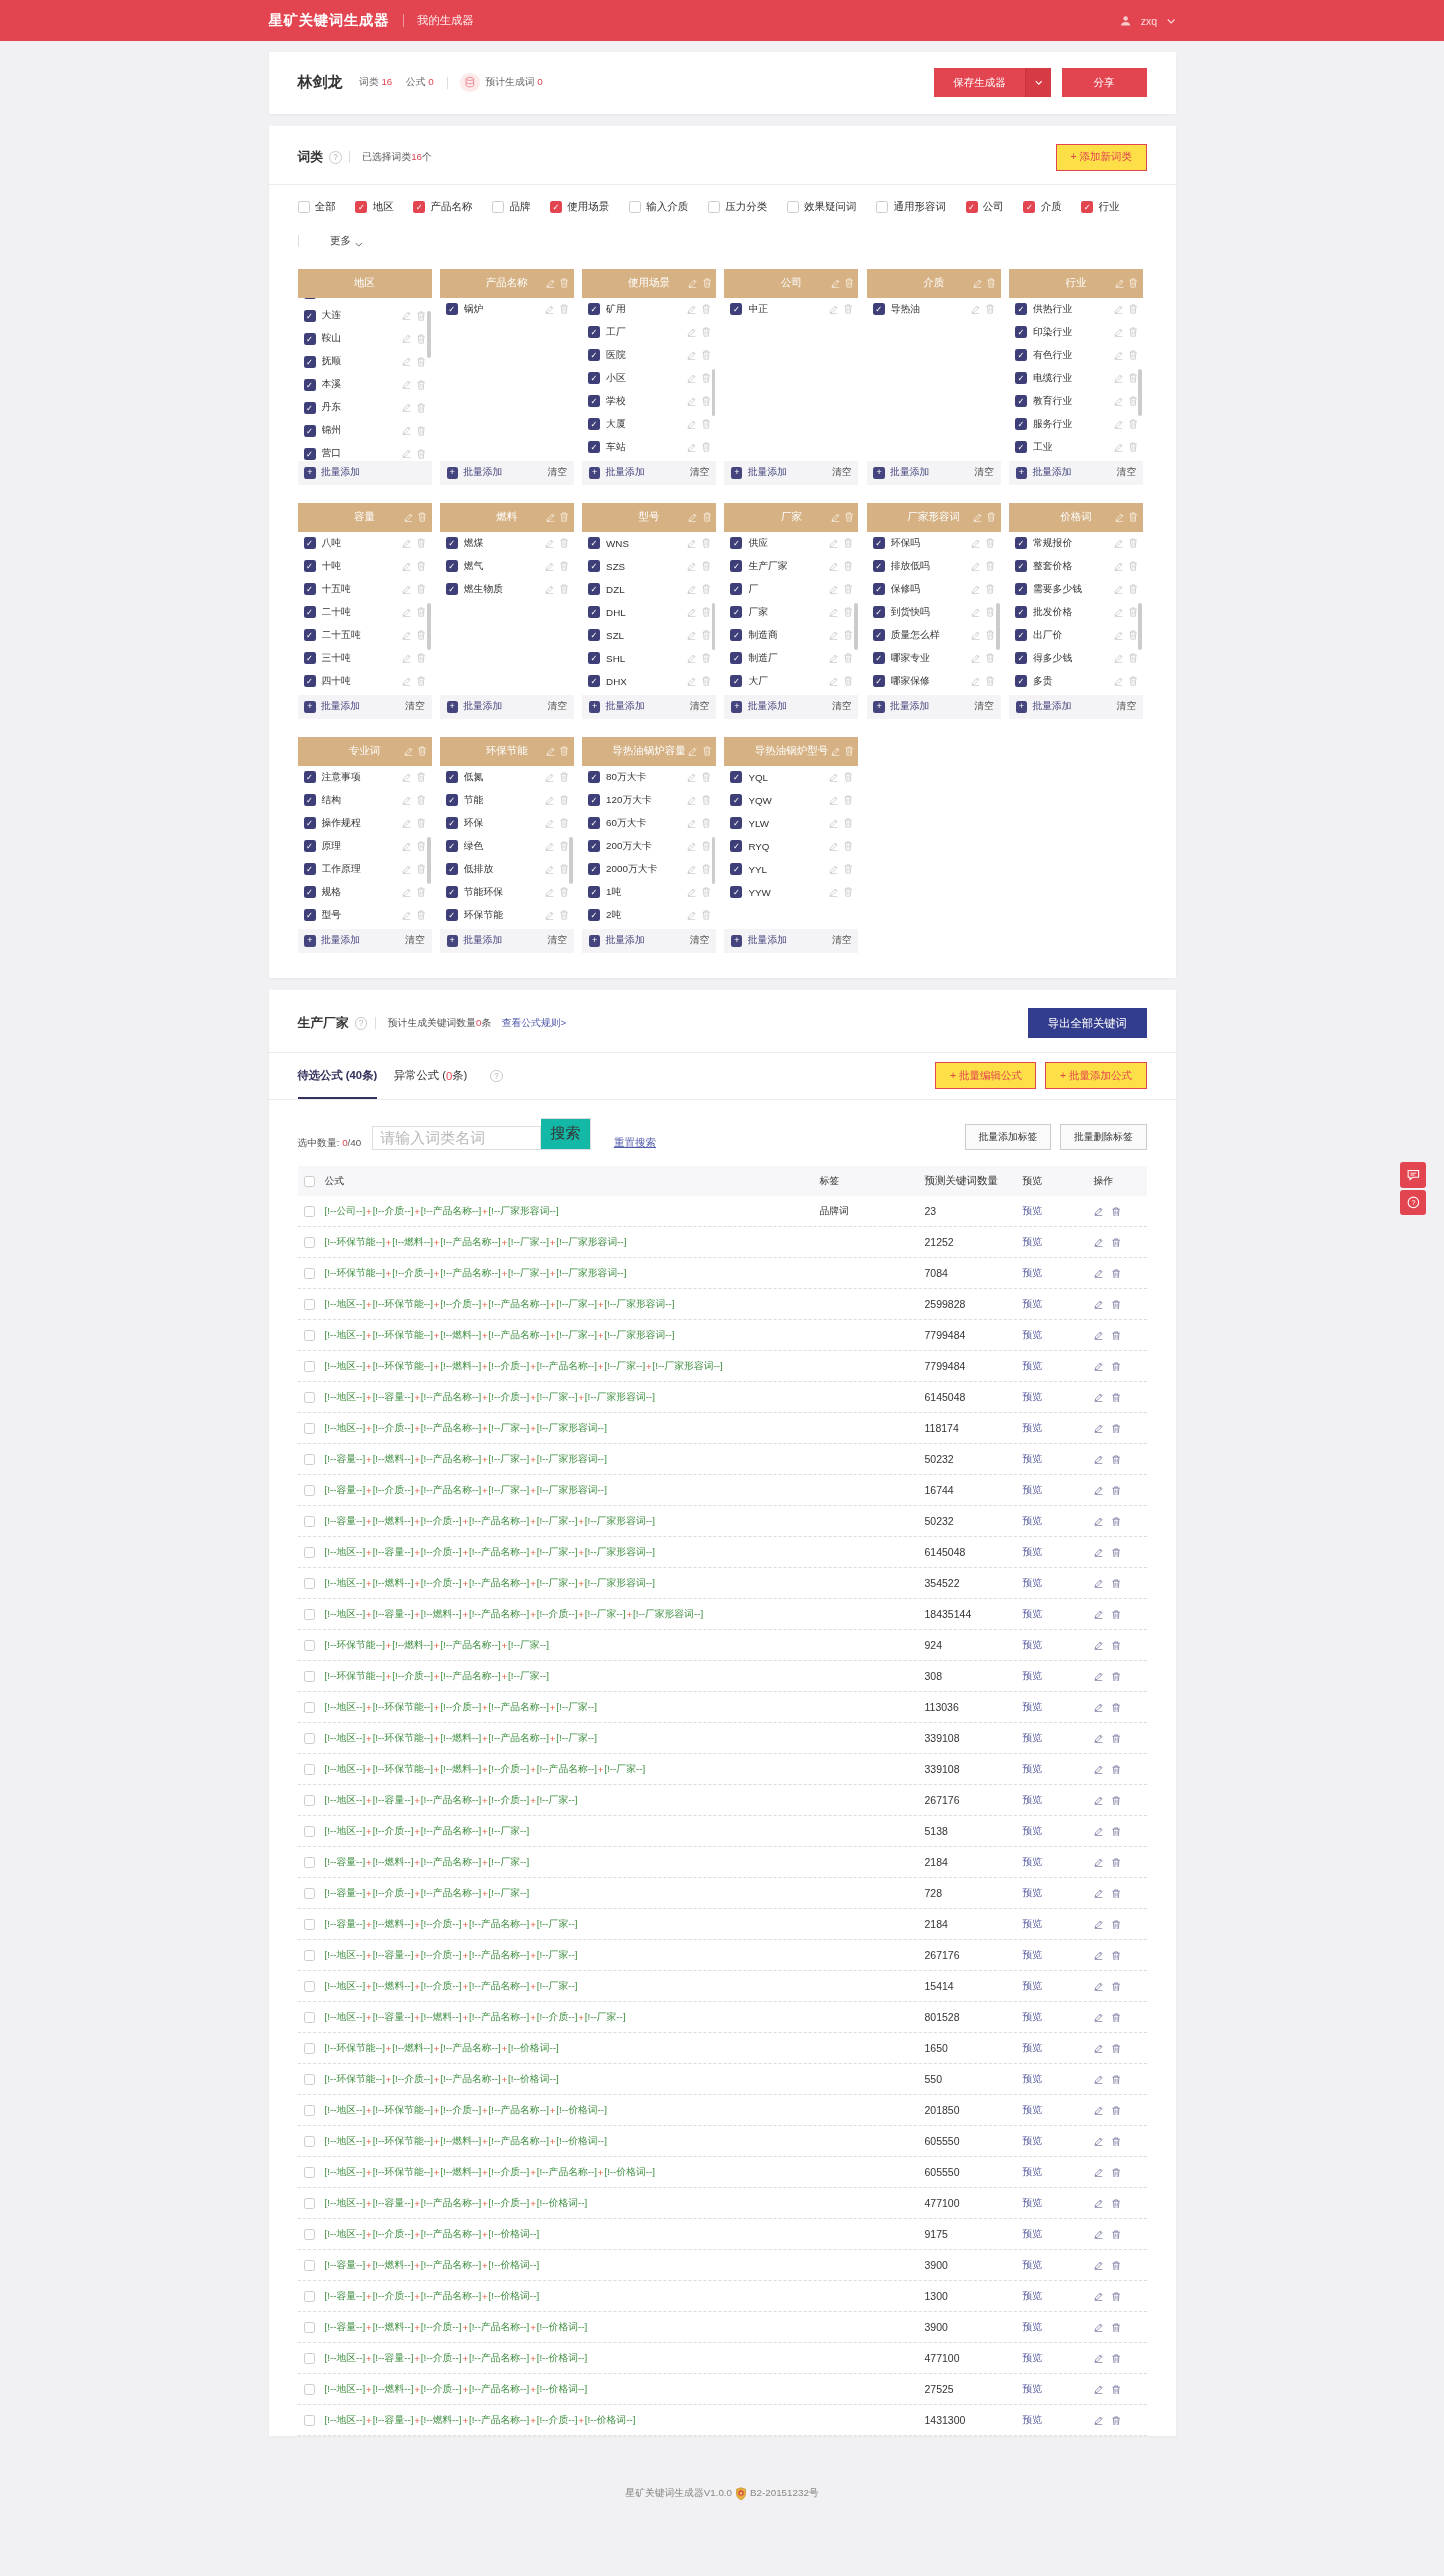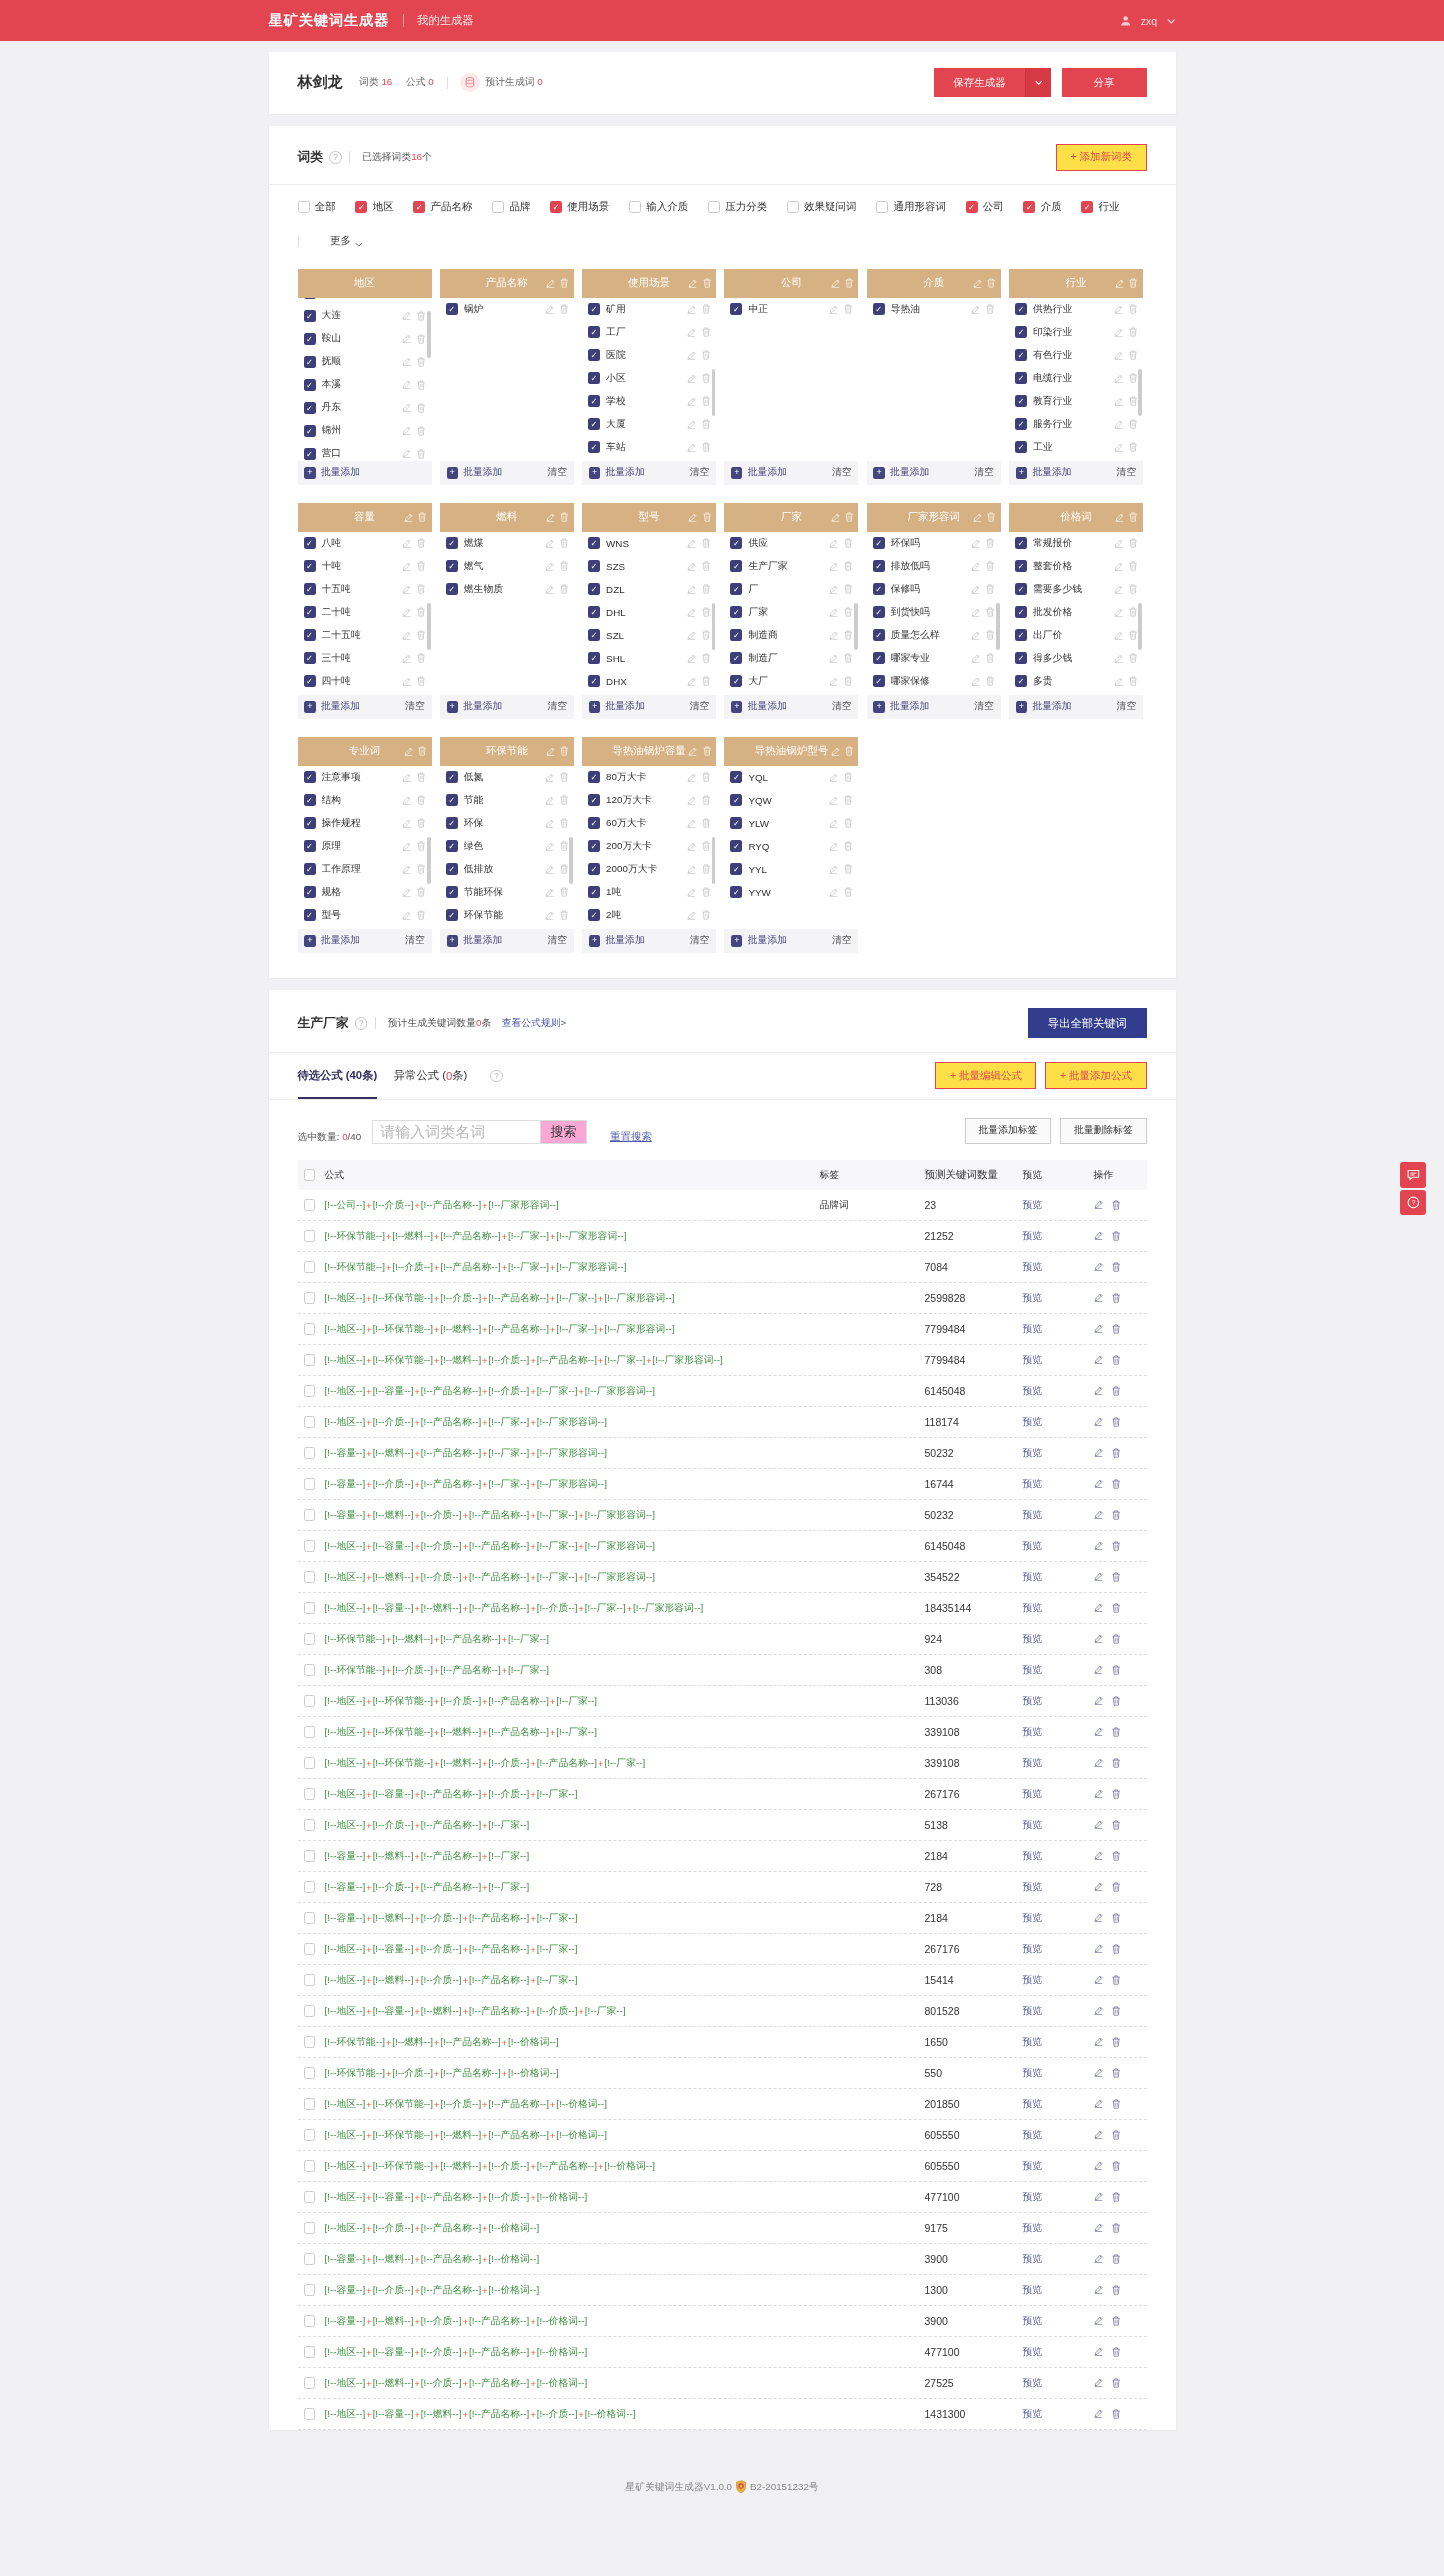--- a/index.html
+++ b/index.html
@@ -67,21 +67,21 @@
   .tabsrow{display:flex;align-items:center;padding:0 29px;border-bottom:0.8px solid #ececee;height:47px}
   .tab{font-size:11.3px;margin-right:16.6px;height:47px;display:inline-flex;align-items:center;cursor:pointer;position:relative;color:#333}
   .tab.active{color:#32325d;font-weight:bold}
   .tab.active::after{content:"";position:absolute;left:0;right:0;bottom:0;height:2.3px;background:#32325d}
   .tabsrow .btn-redline{margin-left:9px}
   
   .controls{display:flex;align-items:flex-end;padding:18px 29px 6px}
   .ctl-label{color:#555;font-size:9.8px;margin-right:10.5px}
   .inp{height:24px;width:169px;border:0.8px solid #ddd;padding:0 7.5px;font-size:15px;color:#333;outline:none}
   .inp::placeholder{color:#b8b8b8}
-  .btn-search{height:24px;border:0.8px solid #ddd;border-left:none;background:#f9a8d4;padding:0 9.8px;font-size:13px;cursor:pointer;color:#333}
+  .btn-search{height:32px;border:0.8px solid #ddd;border-left:none;background:#14b8a6;padding:0 9.8px;font-size:15px;cursor:pointer;color:#333}
   .reset{margin-left:22.6px;color:#4f5aa8;text-decoration:underline;font-size:10.5px}
   .btn-gray{height:25.6px;border:0.8px solid #ccc;background:#fafafa;padding:0 12.8px;font-size:9.8px;cursor:pointer;color:#333;margin-left:9px}
   
   .table{margin:10.5px 29px 27px}
   .thead{display:flex;align-items:center;background:#f7f7f9;height:30px;font-size:9.8px;color:#333}
   .trow{display:flex;align-items:center;min-height:31px;border-bottom:0.8px dashed #dcdcdc;font-size:9.8px}
   .c-check{width:27px;display:flex;justify-content:flex-start;padding-left:6px}
   .c-f{flex:1;display:flex;flex-wrap:wrap;align-items:center;padding-right:7.5px}
   .c-tag{width:105px;color:#333}
   .c-n{width:98px;color:#333;font-size:10.5px}

